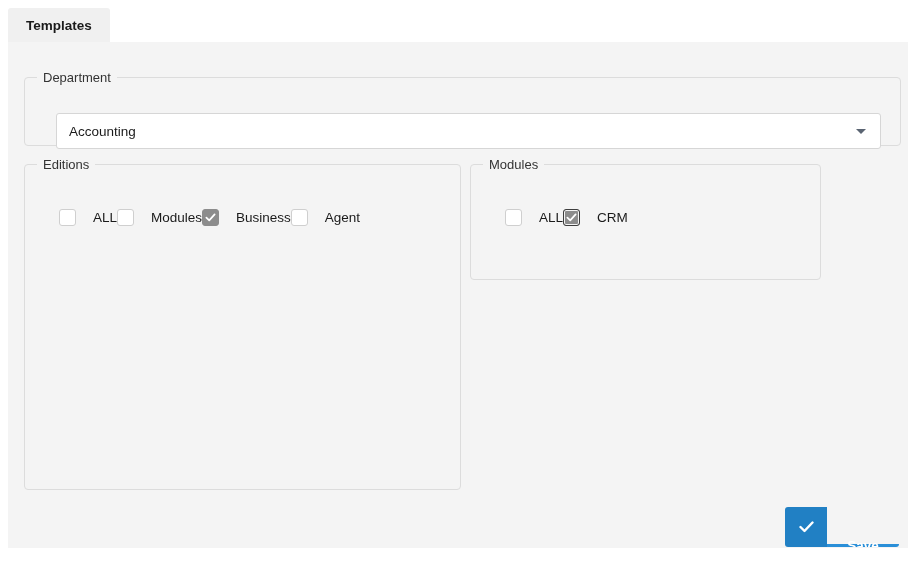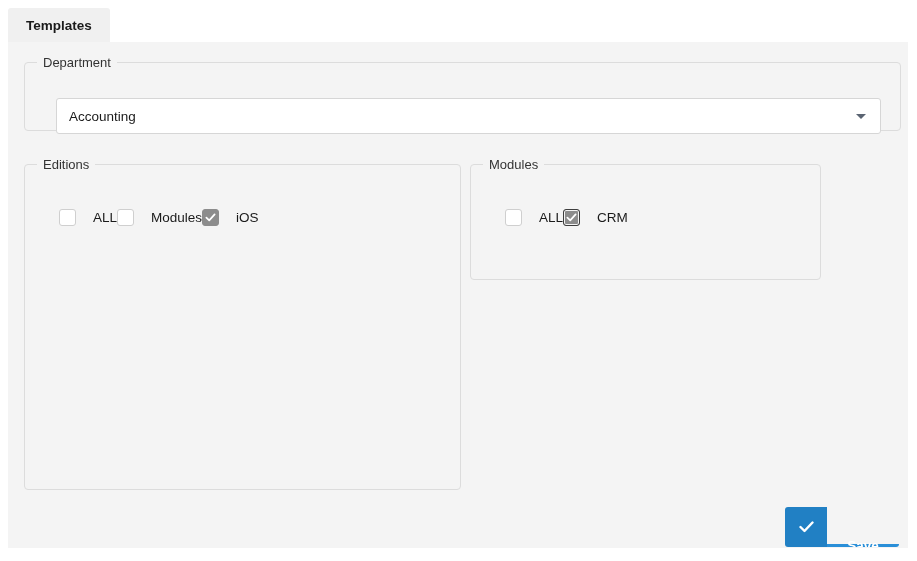--- a/index.html
+++ b/index.html
@@ -65,21 +65,21 @@
   }
   fieldset.group > legend {
     margin-left: 12px;
     padding: 0 6px;
     font-size: 13px;
     color: #333333;
   }
 
   #dept-group {
     left: 16px;
-    top: 13px;
+    top: 28px;
     width: 877px;
     height: 76px;
   }
   #editions-group {
     left: 16px;
     top: 115px;
     width: 437px;
     height: 333px;
   }
   #modules-group {
@@ -230,21 +230,25 @@
         <div class="cb-row">
           <div class="cb"></div>
           <span class="cb-label">Modules</span>
         </div>
         <div class="cb-row">
           <div class="cb checked">
             <svg class="tick" viewBox="0 0 12 12">
               <path d="M1.5 6.2 L4.6 9.2 L10.5 2.6" fill="none" stroke="#ffffff" stroke-width="1.9" stroke-linecap="round" stroke-linejoin="round"></path>
             </svg>
           </div>
-          <span class="cb-label">iOS</span>
+          <span class="cb-label">Business</span>
+        </div>
+        <div class="cb-row">
+          <div class="cb"></div>
+          <span class="cb-label">Agent</span>
         </div>
       </div>
   </fieldset>
 
   <fieldset class="group" id="modules-group">
     <legend>Modules</legend>
     <div class="cb-list" id="modules-list">
         <div class="cb-row">
           <div class="cb"></div>
           <span class="cb-label">ALL</span>

